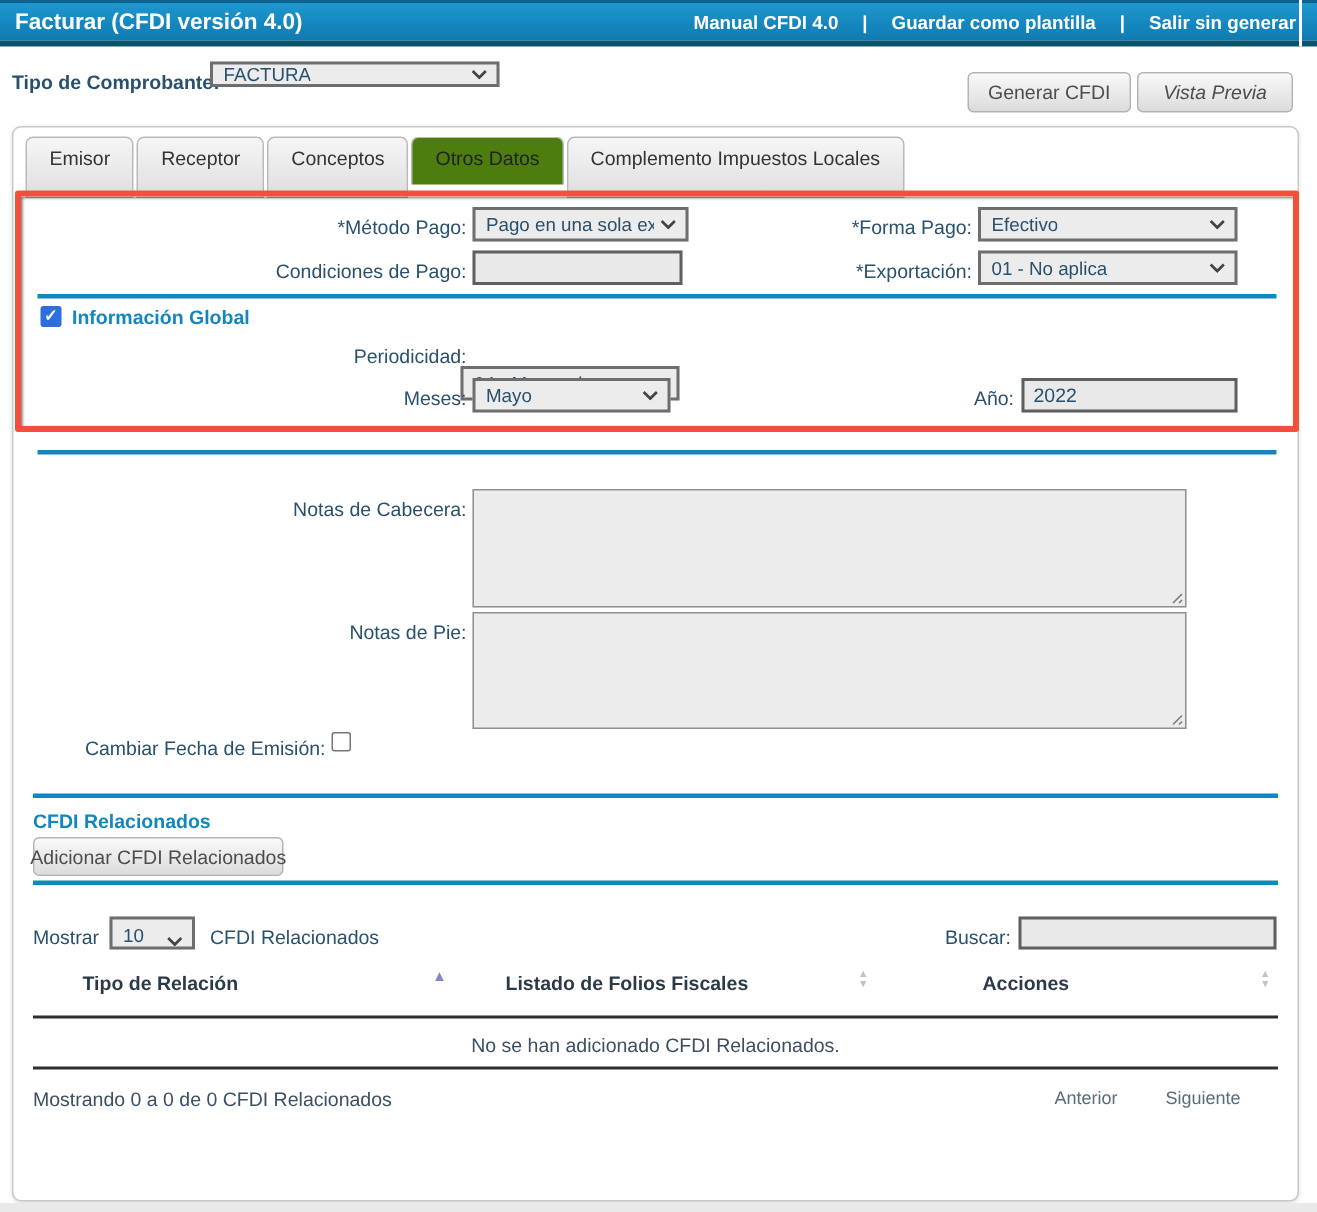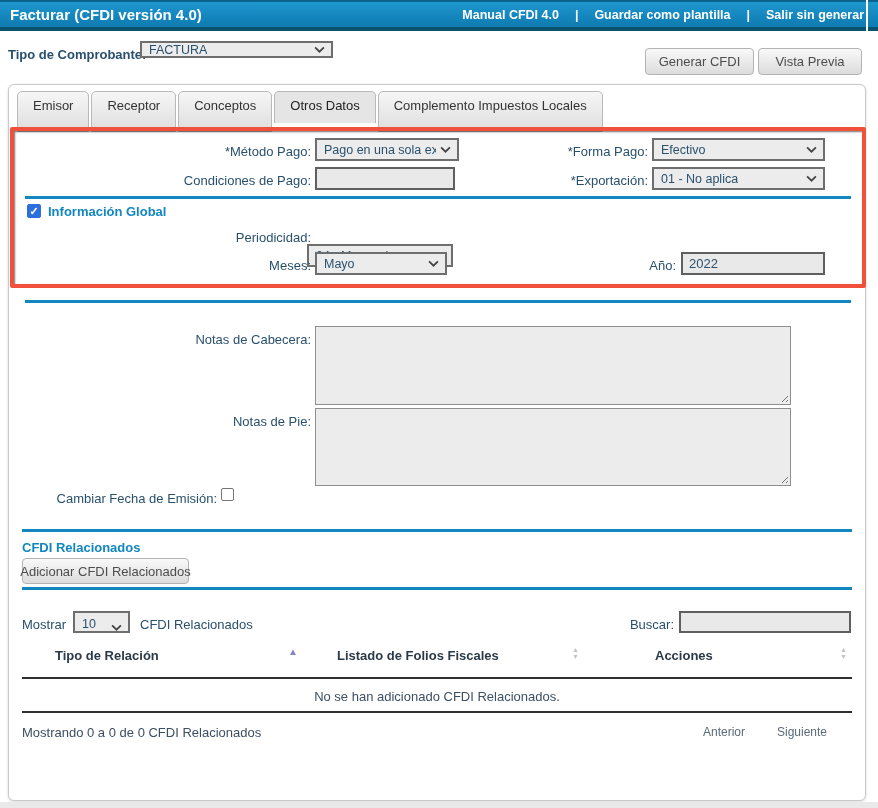--- a/index.html
+++ b/index.html
@@ -32,21 +32,21 @@
     color:#4d4d4d; font-size:13px; display:flex; align-items:center; justify-content:center;
     cursor:pointer; white-space:nowrap; font-family:inherit; }
 
   
   .panel { position:absolute; left:8px; top:84px; width:858px; height:717px; background:#fff;
     border:1px solid #c9c9c9; border-radius:6px; box-shadow:0 1px 3px rgba(0,0,0,0.15); }
   .tabs { position:absolute; left:17px; top:91px; display:flex; gap:2px; align-items:flex-start; }
   .tab { height:41px; line-height:27px; padding:0 15px; font-size:13px; color:#333;
     background:linear-gradient(#f6f6f6,#dedede); border:1px solid #b9b9b9;
     border-radius:5px 5px 0 0; cursor:pointer; white-space:nowrap; }
-  .tab.active { background:#e5e5e5; height:32px; line-height:28px; border-bottom:none; color:#222; }
+  .tab.active { background:#4d7c0f; height:32px; line-height:28px; border-bottom:none; color:#222; }
 
   
   .red-box { position:absolute; left:10px; top:127px; width:856px; height:161px;
     border:4px solid #f1503a; border-radius:2px; box-shadow:inset 1px 1px 2px rgba(0,0,0,0.55); }
 
   .blue-line { background:#1286bf; height:3px; }
   .blue-heading { color:#1286bf; font-weight:bold; font-size:13px; white-space:nowrap; }
 
   
   .checkbox { border:1px solid #767676; border-radius:2px; background:#fff;
@@ -90,21 +90,21 @@
   </div>
 
   <span class="abs lbl lbl-b" style="left:8px; top:43px;">Tipo de Comprobante:</span>
   <div class="abs sel" style="left:140px; top:41px; width:193px; height:17px;">
     <span class="sel-text">FACTURA</span>
     <svg viewBox="0 0 10 6" width="11" height="7">
         <path d="M1 1 L5 5 L9 1" fill="none" stroke="#444" stroke-width="1.6"></path>
       </svg>
   </div>
   <button class="abs btn" style="left:645px; top:48px; width:109px; height:27px;">Generar CFDI</button>
-  <button class="abs btn" style="left:758px; top:48px; width:104px; height:27px;">Vista Previa</button>
+  <button class="abs btn" style="left:758px; top:48px; width:104px; height:27px;font-style:italic;">Vista Previa</button>
 
   <div class="panel"></div>
 
   <div class="tabs">
     <div class="tab">Emisor</div>
     <div class="tab">Receptor</div>
     <div class="tab">Conceptos</div>
     <div class="tab active">Otros Datos</div>
     <div class="tab">Complemento Impuestos Locales</div>
   </div>

